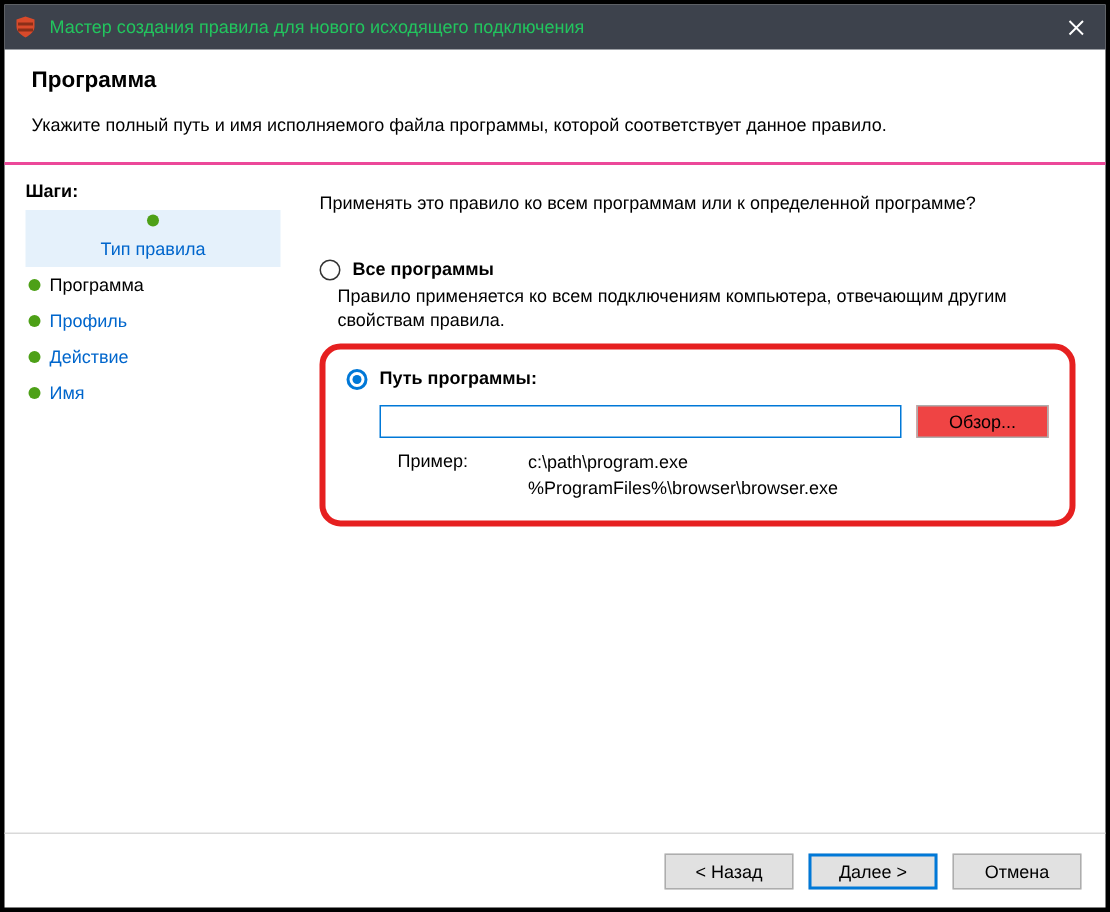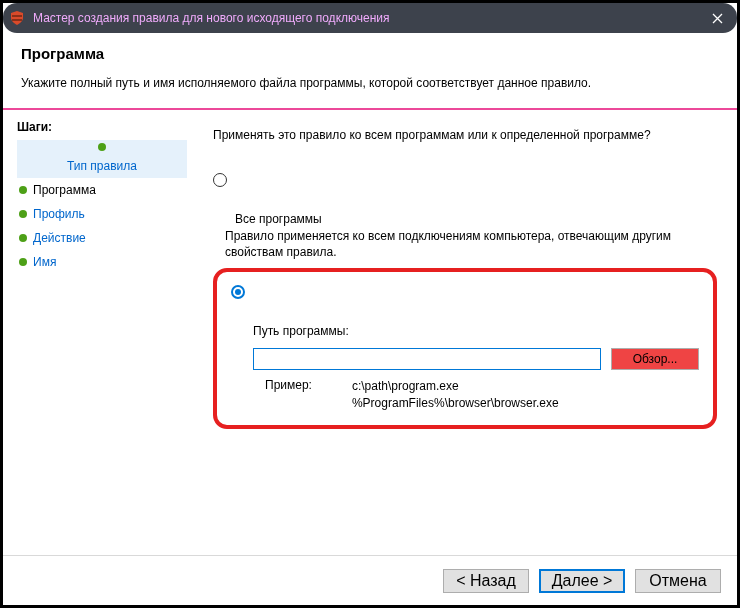--- a/index.html
+++ b/index.html
@@ -1,50 +1,50 @@
 <!DOCTYPE html>
 <html><head>
 <meta charset="utf-8">
 <style>
   * { box-sizing: border-box; margin: 0; padding: 0; }
   html, body { width: 740px; height: 608px; font-family: "Segoe UI", Tahoma, sans-serif; font-size: 12px; background: #fff; overflow: hidden; }
   .outer { width: 740px; height: 608px; border: 3px solid #000; background: #fff; display: flex; flex-direction: column; }
-  .titlebar { height: 30px; background: #3d424c; color: #f0abfc; display: flex; align-items: center; padding: 0 6px; border-radius: 14px; }
+  .titlebar { height: 30px; background: #3d424c; color: #22c55e; display: flex; align-items: center; padding: 0 6px; }
   .titlebar .icon-shield { width: 16px; height: 16px; margin-right: 8px; display: inline-flex; align-items: center; justify-content: center; }
   .titlebar .title-text { flex: 1; font-size: 12px; }
   .titlebar .close { width: 40px; height: 30px; margin-right: -6px; display: flex; align-items: center; justify-content: center; font-size: 14px; color: #fff; }
   .header { padding: 12px 18px 6px 18px; }
   .header h1 { font-size: 15px; font-weight: 700; color: #000; margin-bottom: 14px; }
   .header .subtitle { font-size: 12px; color: #000; margin-bottom: 12px; }
   .body { flex: 1; display: flex; border-top: 2px solid #ec4899; overflow: hidden; justify-content: center; }
   .sidebar { width: 190px; padding: 10px 6px 6px 14px; }
   .sidebar-header { font-size: 12px; font-weight: 700; margin-bottom: 6px; }
   .step { display: flex; align-items: center; padding: 3px 2px 3px 2px; color: #0066cc; font-size: 12px; line-height: 18px; gap: 6px; }
   .step.selected { background: #e5f1fb; flex-direction: column; }
   .step .bullet { width: 8px; height: 8px; border-radius: 50%; background: #4da017; flex-shrink: 0; }
   .step.active .step-label { color: #000; }
   .main { flex: 1; padding: 18px 20px 10px 20px; position: relative; }
   .main .prompt { font-size: 12px; margin-bottom: 30px; }
   .option-group { margin-bottom: 6px; }
   .option-row { display: flex; align-items: flex-start; gap: 8px; margin-bottom: 2px; }
   .radio { width: 14px; height: 14px; border: 1px solid #333; border-radius: 50%; flex-shrink: 0; margin-top: 1px; position: relative; }
   .radio.checked { border: 2px solid #0078d7; }
   .radio.checked::after { content: ""; position: absolute; inset: 2px; border-radius: 50%; background: #0078d7; }
-  .option-label { font-weight: 400; font-size: 12px; margin-top: 40px; }
+  .option-label { font-weight: 700; font-size: 12px; }
   .option-desc { font-size: 12px; margin-left: 12px; margin-bottom: 12px; color: #000; line-height: 1.35; }
   .highlight-box { border: 4px solid #e62020; border-radius: 14px; padding: 12px 14px 14px 14px; margin-top: -4px; }
   .highlight-box .option-row { margin-bottom: 10px; }
   .path-row { display: flex; gap: 10px; margin-left: 22px; align-items: center; }
   .path-input { flex: 1; height: 22px; border: 1px solid #0078d7; padding: 0 4px; font-size: 13px; font-family: inherit; }
   .browse-btn { min-width: 88px; height: 22px; border: 1px solid #adadad; background: #ef4444; font-size: 12px; padding: 0 12px; }
   .example-row { display: flex; margin-left: 34px; margin-top: 8px; font-size: 12px; gap: 40px; }
   .example-label { flex-shrink: 0; }
   .example-vals { white-space: pre; line-height: 1.35; }
   .footer { height: 50px; border-top: 1px solid #d9d9d9; display: flex; align-items: center; justify-content: flex-end; padding: 0 16px; gap: 10px; }
-  .footer button { min-width: 86px; height: 24px; border: 1px solid #adadad; background: #e1e1e1; font-size: 16px; padding: 0 8px; }
+  .footer button { min-width: 86px; height: 24px; border: 1px solid #adadad; background: #e1e1e1; font-size: 12px; padding: 0 8px; }
   .footer button.primary { border: 2px solid #0078d7; }
 </style>
 </head>
 <body>
 
 <div class="outer">
 
   <div class="titlebar">
     <span class="icon-shield">
       <svg width="16" height="16" viewBox="0 0 16 16">

